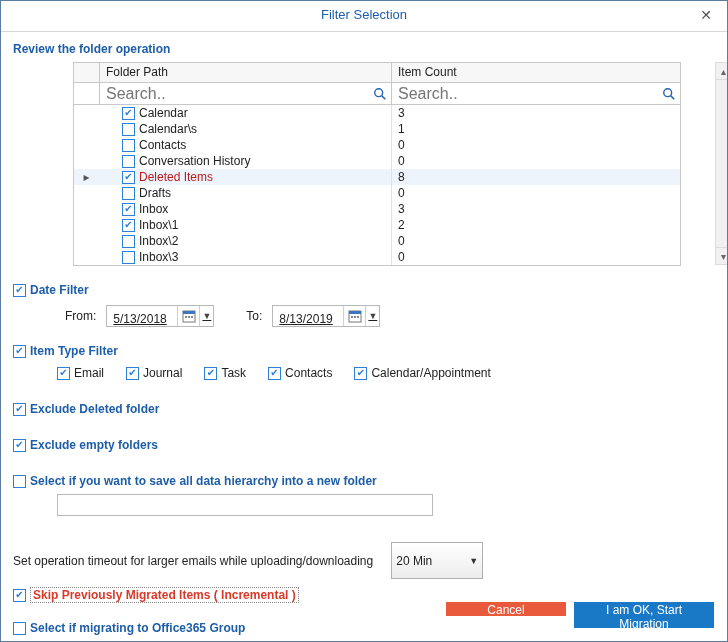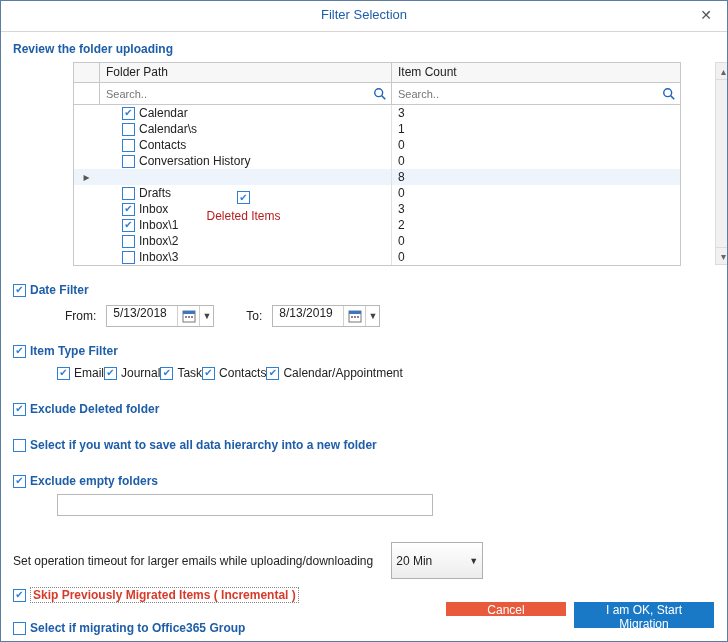--- a/index.html
+++ b/index.html
@@ -15,53 +15,53 @@
   .grid-head { display:flex; height:20px; border-bottom:1px solid #c8c8c8; background:#f7f7f7; font-weight:400; color:#222; }
   .grid-head .hcell { padding:2px 6px; border-right:1px solid #c8c8c8; }
   .hcell.expander { width:26px; border-right:1px solid #c8c8c8; }
   .hcell.path { width:292px; }
   .hcell.count { flex:1; border-right:none; }
   .grid-search { display:flex; height:22px; border-bottom:1px solid #c8c8c8; }
   .grid-search .scell { display:flex; align-items:center; border-right:1px solid #c8c8c8; padding:0 4px; }
   .scell.expander { width:26px; }
   .scell.path { width:292px; }
   .scell.count { flex:1; border-right:none; }
-  .scell input { flex:1; border:none; outline:none; font-size:11px; background:transparent; }
+  .scell input { flex:1; border:none; outline:none; font-size:16px; background:transparent; }
   .search-ico { width:14px; height:14px; }
   .search-ico svg { width:14px; height:14px; }
 
   .grid-body { height:160px; overflow:hidden; background:#fff; }
   .row { display:flex; height:16px; line-height:16px; }
   .row.sel { background:#eef4fb; }
-  .row.sel .cell.path { color:#b91c1c;flex-direction:column; }
+  .row.sel .cell.path { color:#b91c1c; }
   .row .cell { padding:0 4px; border-right:1px solid transparent; }
   .row .cell.expander { width:26px; display:flex; align-items:center; justify-content:center; color:#555; }
   .row .cell.path { width:292px; display:flex; align-items:center; gap:4px; border-right:1px solid #e1e1e1; padding-left:0; }
   .indent { width:18px; flex:0 0 18px; }
   .row .cell.count { flex:1; padding-left:6px; }
 
   .chk { width:13px; height:13px; flex:0 0 13px; border:1px solid #2f7fd6; display:inline-flex; align-items:center; justify-content:center; background:#fff; cursor:pointer; }
   .chk.on::after { content:"✔"; font-size:10px; line-height:10px; color:#2f7fd6; }
 
   .vscroll { position:absolute; right:-17px; top:0; width:17px; height:203px; background:#f1f1f1; border:1px solid #dcdcdc; }
   .vscroll .arrow { height:17px; display:flex; align-items:center; justify-content:center; color:#666; font-size:10px; cursor:pointer; }
   .vscroll .arrow.up { border-bottom:1px solid #dcdcdc;}
   .vscroll .arrow.down { border-top:1px solid #dcdcdc; position:absolute; bottom:0; left:0; right:0;}
 
   .opt-row { margin-top:16px; }
   .inline-chk { display:inline-flex; align-items:center; gap:4px; }
   .blue-label { color:#1e5ea8; font-weight:600; }
 
   .date-row { margin:8px 0 0 52px; display:flex; align-items:center; gap:10px; }
-  .datepick { display:inline-flex; align-items:flex-start; border:1px solid #b8b8b8; height:22px; width:108px; background:#fff; }
+  .datepick { display:inline-flex; align-items:flex-end; border:1px solid #b8b8b8; height:22px; width:108px; background:#fff;text-decoration:underline; }
   .datepick .dval { flex:1; padding:0 6px; }
   .datepick .calico { width:22px; height:20px; display:flex; align-items:center; justify-content:center; border-left:1px solid #d0d0d0; }
   .datepick .dd { width:14px; display:flex; align-items:center; justify-content:center; color:#444; border-left:1px solid #d0d0d0; font-size:9px; height:20px;}
 
-  .types-row { margin:8px 0 0 44px; display:flex; align-items:center; }
+  .types-row { margin:8px 0 0 44px; display:flex; gap:22px; align-items:center; }
 
   .simple-chk-row { margin-top:22px; display:flex; align-items:center; gap:4px; }
 
   .newfolder-input { margin:6px 0 0 44px; width:376px; height:22px; border:1px solid #b8b8b8; padding:0 4px; }
 
   .timeout-row { margin-top:26px; display:flex; align-items:center; gap:18px; }
   .timeout-select { width:92px; height:37px; border:1px solid #b0b0b0; background:linear-gradient(#fff,#ececec); padding:0 4px; display:inline-flex; align-items:center; justify-content:space-between; }
   .timeout-select .arrow { font-size:9px; color:#333; }
 
   .red-label { color:#d83a2a; font-weight:600; }
@@ -75,21 +75,21 @@
 </style>
 </head>
 <body>
 
 <div class="titlebar">
   <span>Filter Selection</span>
   <span class="close">✕</span>
 </div>
 
 <div class="content">
-  <div class="section-label">Review the folder uploading</div>
+  <div class="section-label">Review the folder operation</div>
 
   <div class="grid-wrap">
     <div class="grid">
       <div class="grid-head">
         <div class="hcell expander"></div>
         <div class="hcell path">Folder Path</div>
         <div class="hcell count">Item Count</div>
       </div>
       <div class="grid-search">
         <div class="scell expander"></div>
@@ -279,26 +279,26 @@
         </span>
     </div>
   </div>
 
   <div class="opt-row">
     <div class="simple-chk-row">
       <span class="chk on"></span>
       <span class="blue-label">Exclude Deleted folder</span>
     </div>
     <div class="simple-chk-row">
+      <span class="chk on"></span>
+      <span class="blue-label">Exclude empty folders</span>
+    </div>
+    <div class="simple-chk-row">
       <span class="chk"></span>
       <span class="blue-label">Select if you want to save all data hierarchy into a new folder</span>
-    </div>
-    <div class="simple-chk-row">
-      <span class="chk on"></span>
-      <span class="blue-label">Exclude empty folders</span>
     </div>
     <input class="newfolder-input" value="" style="">
   </div>
 
   <div class="timeout-row">
     <span class="field-label">Set operation timeout for larger emails while uploading/downloading</span>
     <span class="timeout-select">
       <span>20 Min</span>
       <span class="arrow">▼</span>
     </span>

